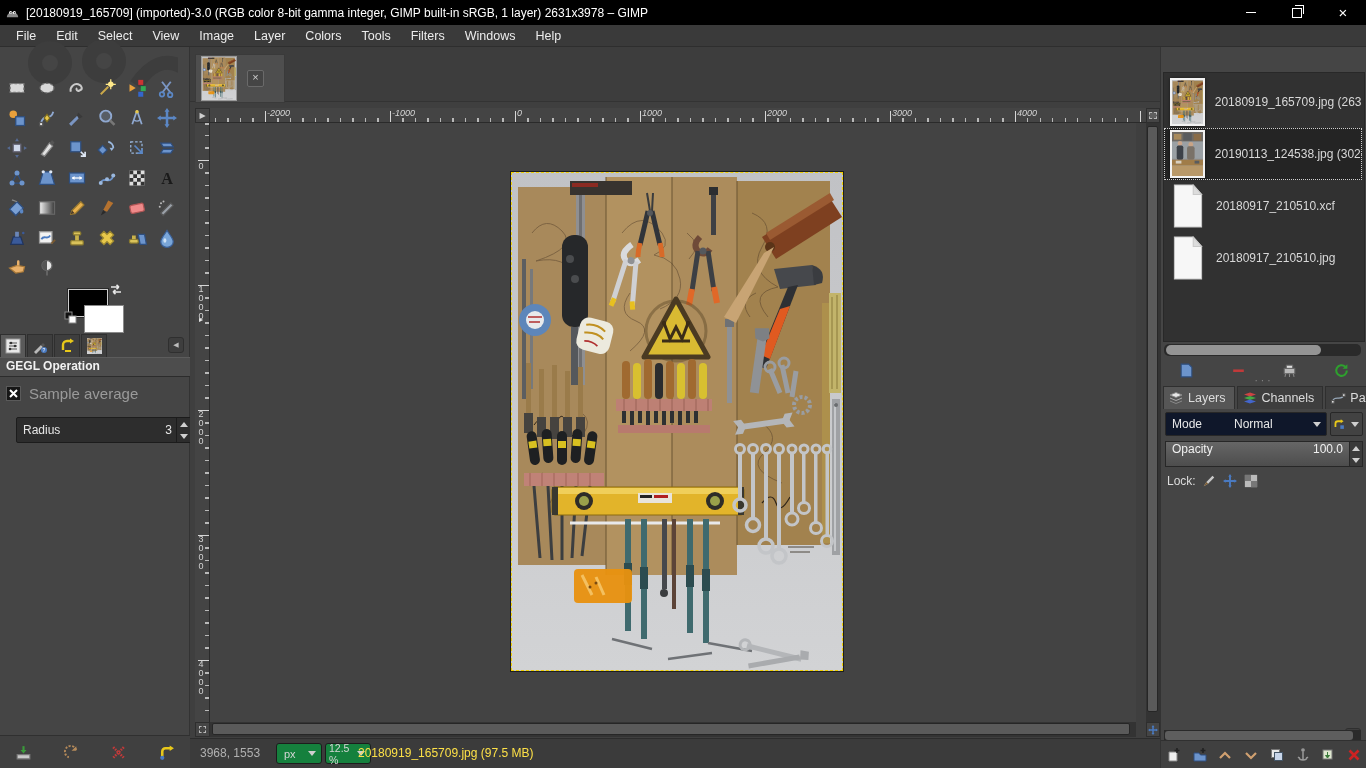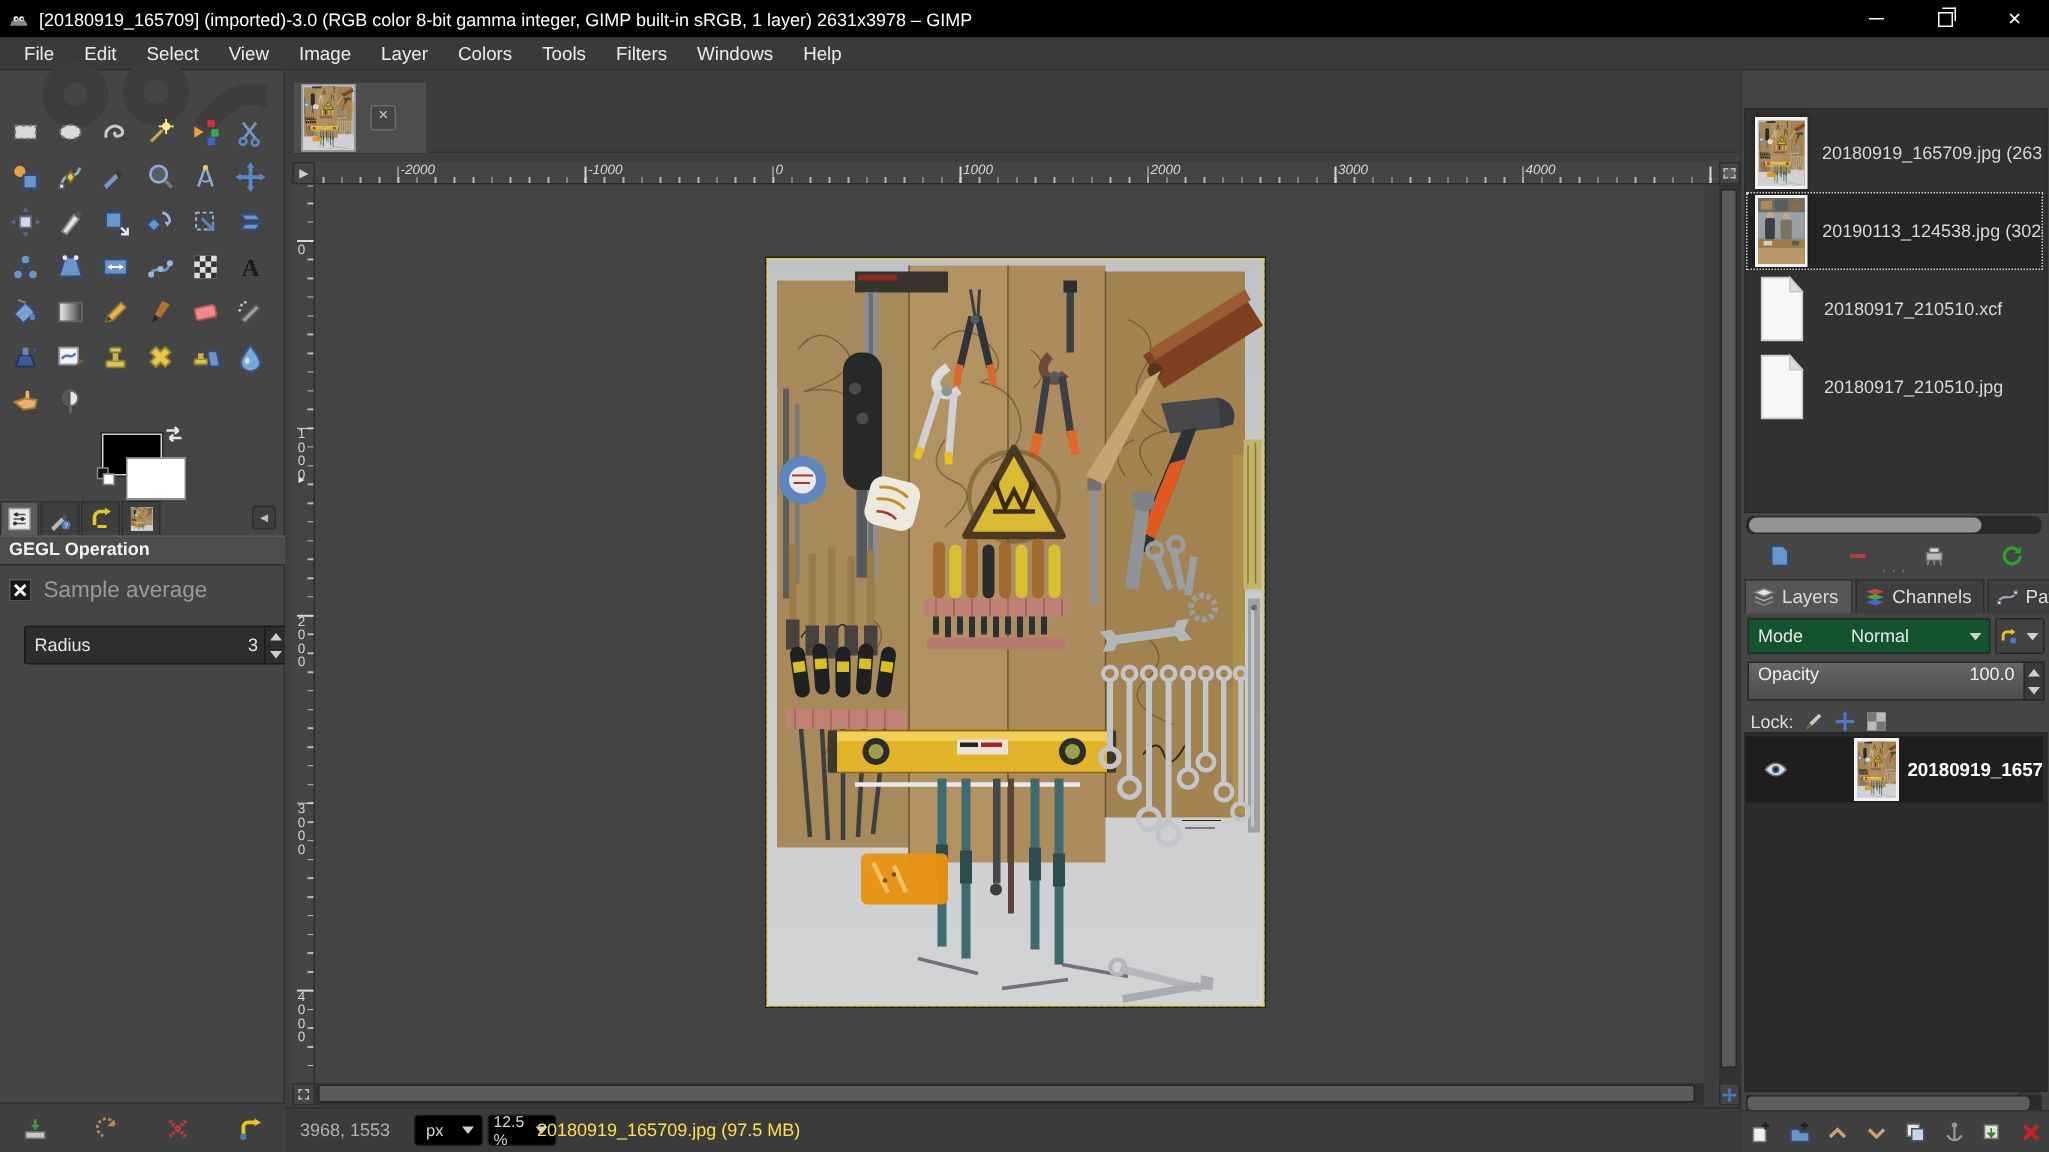--- a/index.html
+++ b/index.html
@@ -77,21 +77,21 @@
   .hscroll{position:absolute;left:20px;top:675px;width:926px;height:15px;background:#333;}
   .hscroll .thumb{position:absolute;left:2px;top:1px;width:918px;height:12px;background:#5a5a5a;border:1px solid #262626;border-radius:2px;box-sizing:border-box;}
   .qmask-btn{position:absolute;left:5px;top:675px;width:15px;height:15px;background:#454545;border:1px solid #2e2e2e;box-sizing:border-box;}
   .qmask-btn::before{content:"";position:absolute;left:3px;top:3px;right:3px;bottom:3px;border:1px dashed #b9b9b9;}
   .nav-btn{position:absolute;left:956px;top:675px;width:14px;height:15px;background:#454545;border:1px solid #2e2e2e;display:flex;align-items:center;justify-content:center;box-sizing:border-box;}
   .zoomfollow-btn{position:absolute;left:956px;top:61px;width:14px;height:15px;background:#454545;border:1px solid #2e2e2e;box-sizing:border-box;}
   .zoomfollow-btn::before{content:"";position:absolute;left:2px;top:3px;right:2px;bottom:3px;border:1px dashed #b9b9b9;background:#cfcfcf33;}
 
   .statusbar{position:absolute;left:0;top:691px;width:970px;height:30px;background:#3b3b3b;border-top:1px solid #2c2c2c;}
   .status-pos{position:absolute;left:10px;top:7px;color:#b0b0b0;}
-  .combo{position:absolute;height:21px;background:#000000;border:1px solid #1c1c1c;border-radius:3px;display:flex;align-items:center;color:#d6d6d6;font-size:11px;box-sizing:border-box;}
+  .combo{position:absolute;height:21px;background:#15803d;border:1px solid #1c1c1c;border-radius:3px;display:flex;align-items:center;color:#d6d6d6;font-size:11px;box-sizing:border-box;}
   .combo .cv{padding:0 4px 0 7px;flex:1;}
   .chev{width:0;height:0;border-left:4px solid transparent;border-right:4px solid transparent;border-top:5px solid #cfcfcf;margin-right:5px;}
   .status-msg{position:absolute;left:168px;top:7px;color:#fde047;}
 
   
   .right-dock{left:1160px;top:47px;width:206px;height:721px;background:#454545;border-left:1px solid #333;box-sizing:border-box;}
   .rd-tabrow{position:absolute;left:0;top:0;width:206px;height:25px;display:flex;align-items:flex-end;padding-left:3px;box-sizing:border-box;}
   .images-list{position:absolute;left:2px;top:25px;width:200px;height:268px;background:#313131;border:1px solid #282828;}
   .img-row{position:absolute;left:0;width:198px;height:52px;display:flex;align-items:center;}
   .img-row .rthumb{margin-left:6px;border:2px solid #f2f2f2;box-shadow:0 0 3px rgba(0,0,0,.5);}
@@ -100,21 +100,21 @@
   .img-row.sel{background:#242424;outline:1px dotted #d0d0d0;outline-offset:-1px;}
   .rd-hscroll{position:absolute;left:3px;top:297px;width:197px;height:12px;background:#2a2a2a;border-radius:5px;}
   .rd-hscroll .thumb{position:absolute;left:2px;top:1px;width:155px;height:10px;background:#949494;border-radius:5px;}
   .rd-btnrow{position:absolute;left:0;top:312px;width:206px;height:22px;display:flex;align-items:center;justify-content:space-around;}
   .grip{position:absolute;left:0;top:330px;width:206px;text-align:center;color:#8a8a8a;font-size:10px;letter-spacing:3px;line-height:8px;}
   .layers-tabrow{position:absolute;left:0;top:339px;width:206px;height:23px;display:flex;align-items:flex-end;padding-left:2px;box-sizing:border-box;}
   .ltab{display:flex;align-items:center;height:22px;background:#3e3e3e;border:1px solid #2f2f2f;border-bottom:none;margin-right:2px;padding:0 8px 0 4px;color:#dcdcdc;font-size:12.5px;}
   .ltab.sel{background:#565656;}
   .ltab svg{margin-right:4px;}
   .mode-row{position:absolute;left:4px;top:365px;width:198px;height:24px;display:flex;}
-  .mode-combo{flex:1;height:24px;background:#14532d;border:1px solid #272727;border-radius:2px;display:flex;align-items:center;box-sizing:border-box;gap:32px;}
+  .mode-combo{flex:1;height:24px;background:#0f172a;border:1px solid #272727;border-radius:2px;display:flex;align-items:center;box-sizing:border-box;gap:32px;}
   .mode-combo .ml{margin-left:6px;flex:1;color:#e8e8e8;}
   .mode-combo .mv{color:#e8e8e8;margin-right:8px;}
   .mode-switch{width:34px;height:24px;margin-left:3px;background:#424242;border:1px solid #272727;border-radius:2px;display:flex;align-items:center;justify-content:space-around;box-sizing:border-box;}
   .opacity-row{position:absolute;left:4px;top:394px;width:198px;height:26px;display:flex;}
   .op-slider{flex:1;background:linear-gradient(#666,#4d4d4d);border:1px solid #272727;display:flex;align-items:flex-start;box-sizing:border-box;}
   .op-slider .ol{margin-left:6px;flex:1;color:#f0f0f0;}
   .op-slider .ov{margin-right:6px;color:#f0f0f0;}
   .op-spin{width:13px;display:flex;flex-direction:column;align-items:center;justify-content:space-around;background:#3a3a3a;border:1px solid #272727;border-left:none;box-sizing:border-box;}
   .lock-row{position:absolute;left:6px;top:425px;width:196px;height:18px;display:flex;align-items:center;}
   .lock-row .ll{color:#dcdcdc;margin-right:6px;}
@@ -953,33 +953,20 @@
     <svg width="14" height="14" viewBox="0 0 16 16">
         <path d="M8 2v12M2 8h12" stroke="#4a7ac0" stroke-width="2.2"></path>
         <path d="M8 0l2 3H6zM8 16l2-3H6zM0 8l3-2v4zM16 8l-3-2v4z" fill="#4a7ac0"></path>
       </svg>
     <svg width="14" height="14" viewBox="0 0 16 16">
         <rect x="1" y="1" width="14" height="14" fill="#bbb"></rect>
         <path d="M1 1h7v7H1zM8 8h7v7H8z" fill="#777"></path>
       </svg>
   </div>
 
-  <div class="layer-list">
-    <div class="layer-row">
-      <svg class="eye" width="17" height="14" viewBox="0 0 16 12">
-          <path d="M1 6s2.8-4.2 7-4.2S15 6 15 6s-2.8 4.2-7 4.2S1 6 1 6z" fill="#ddd" stroke="#777"></path>
-          <circle cx="8" cy="6" r="2.5" fill="#335a8a"></circle>
-          <circle cx="8" cy="6" r="1.1" fill="#111"></circle>
-        </svg>
-      <svg class="lthumb" width="28" height="38">
-          <use href="#photo" width="28" height="38"></use>
-        </svg>
-      <span class="lname">20180919_1657</span>
-    </div>
-  </div>
 
   <div class="rd-hscroll2">
       <div class="thumb"></div>
     </div>
 
   <div class="rd-footer">
     <svg width="16" height="16" viewBox="0 0 16 16">
         <path d="M3 5h8v9H3z" fill="#f0f0f0" stroke="#888"></path>
         <path d="M11 1v5M8.5 3.5h5" stroke="#222" stroke-width="1.6"></path>
       </svg>

